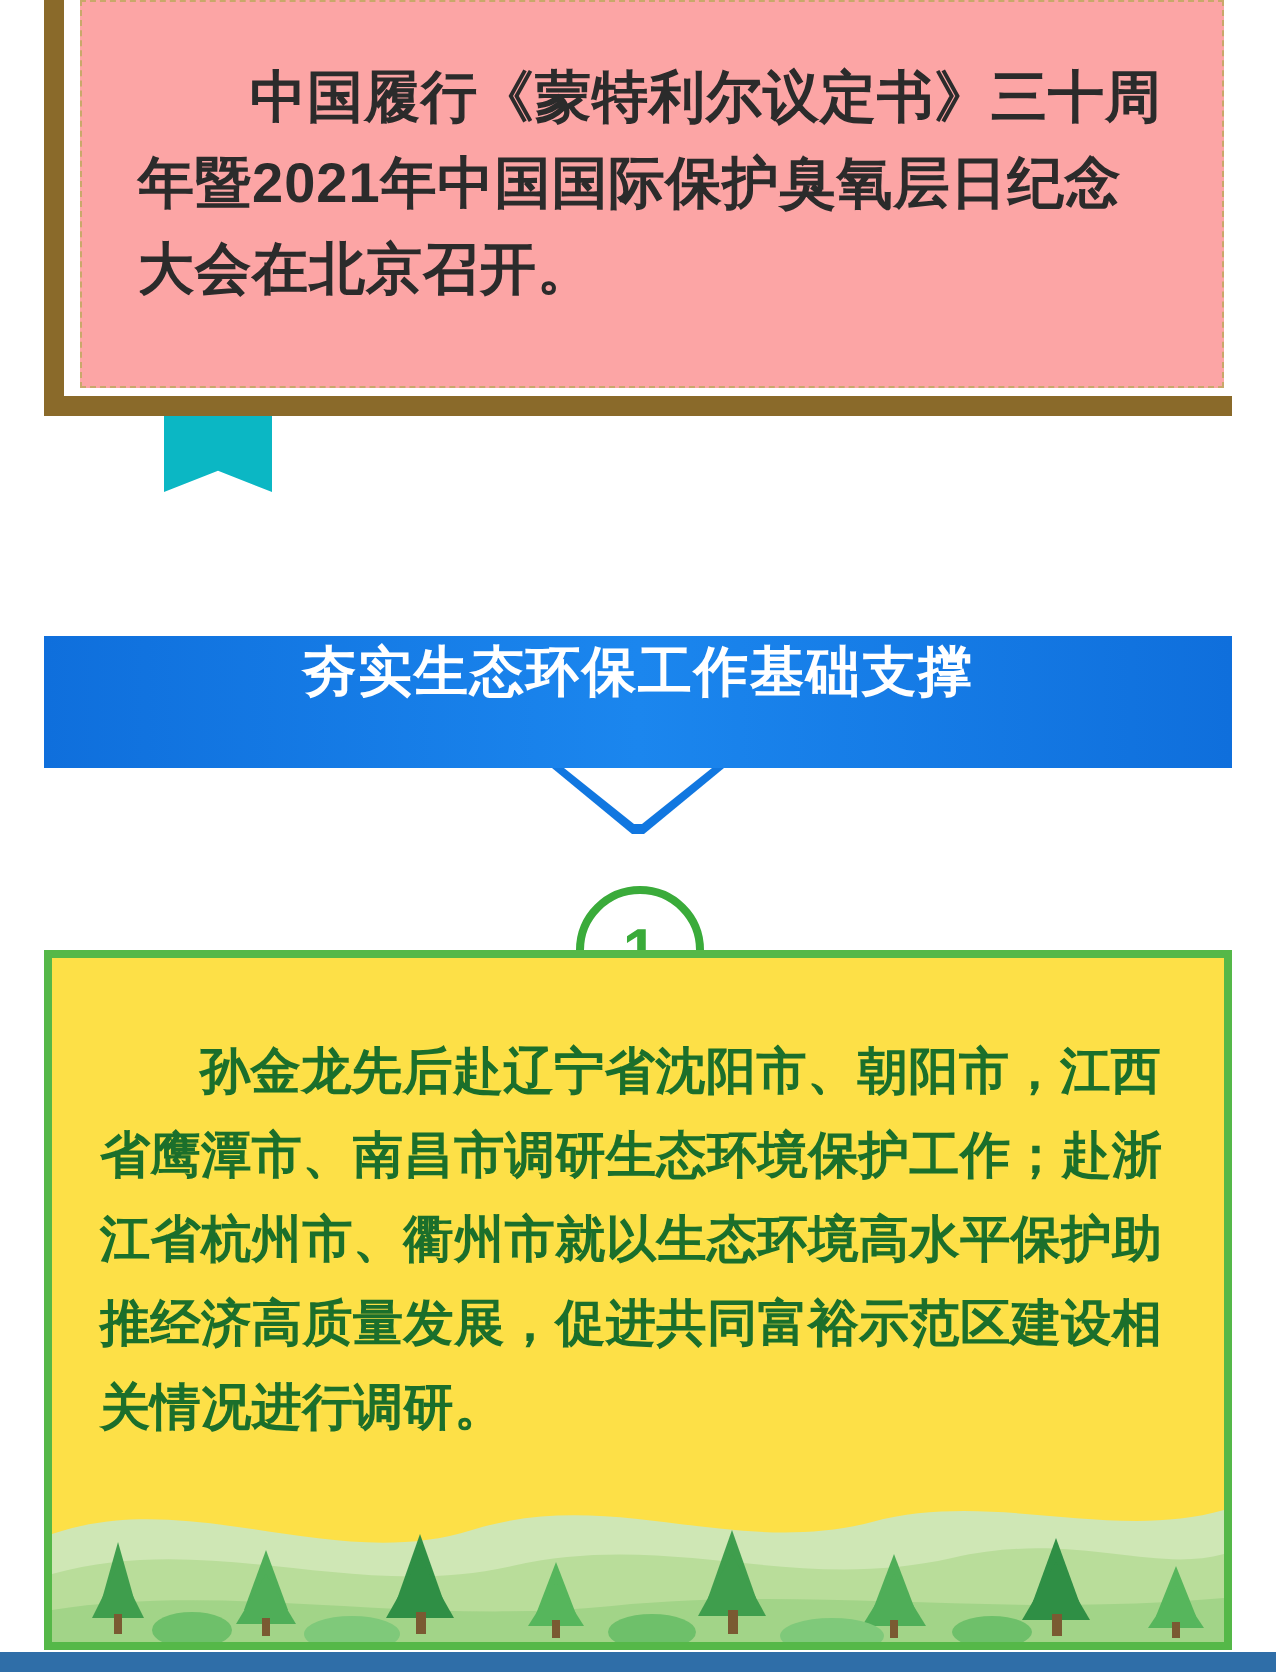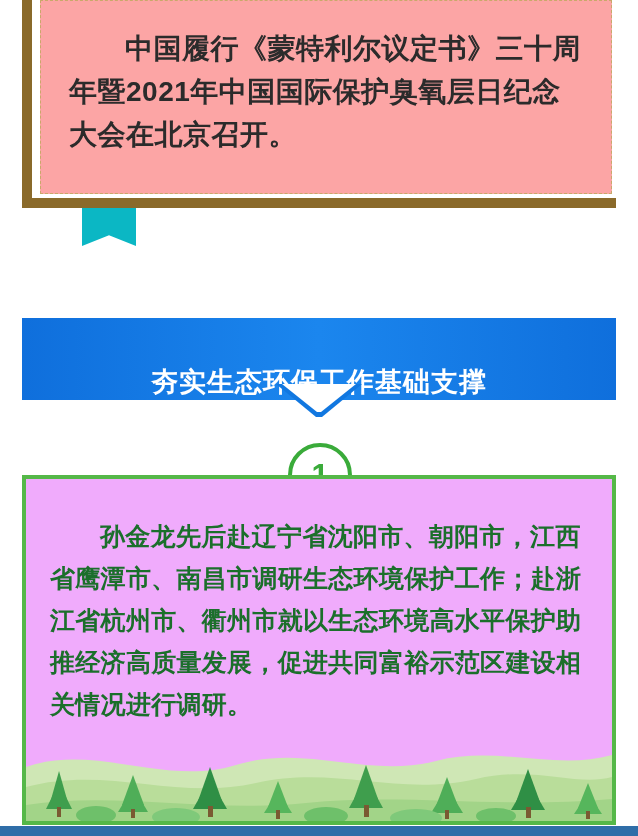--- a/index.html
+++ b/index.html
@@ -67,25 +67,25 @@
     background: #0bb7c4;
     clip-path: polygon(0 0, 100% 0, 100% 100%, 50% 72%, 0 100%);
   }
 
   
   .banner {
     position: absolute;
     left: 22px;
     top: 318px;
     width: 594px;
-    height: 82px;
+    height: 66px;
     background: #1177e0;
     background: linear-gradient(90deg, #0f6fdc 0%, #1b86ee 50%, #0f6fdc 100%);
     display: flex;
-    align-items: flex-end;
+    align-items: flex-start;
     justify-content: center;
   }
   .banner-title {
     color: #ffffff;
     font-size: 27px;
     font-weight: 700;
     letter-spacing: 1px;
   }
   .banner-notch {
     position: absolute;
@@ -119,21 +119,21 @@
     line-height: 1;
   }
 
   
   .green-card {
     position: absolute;
     left: 22px;
     top: 475px;
     width: 594px;
     height: 350px;
-    background: #f0abfc;
+    background: #fde047;
     border: 4px solid #55b848;
     box-sizing: border-box;
     overflow: hidden;
   }
   .green-text {
     position: absolute;
     left: 24px;
     top: 36px;
     width: 542px;
     font-size: 25px;

